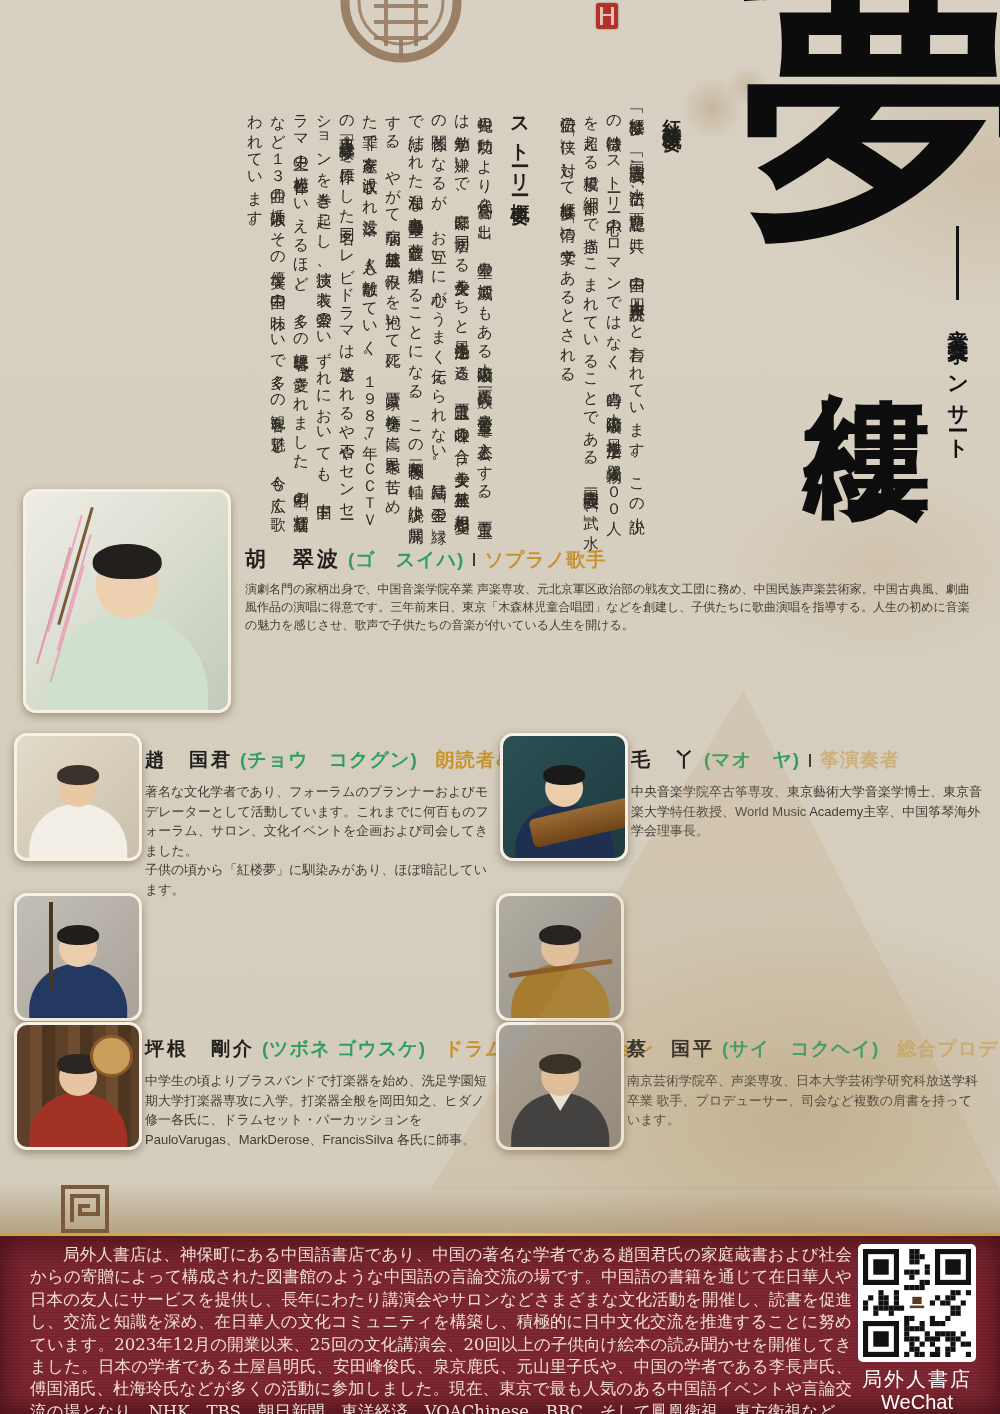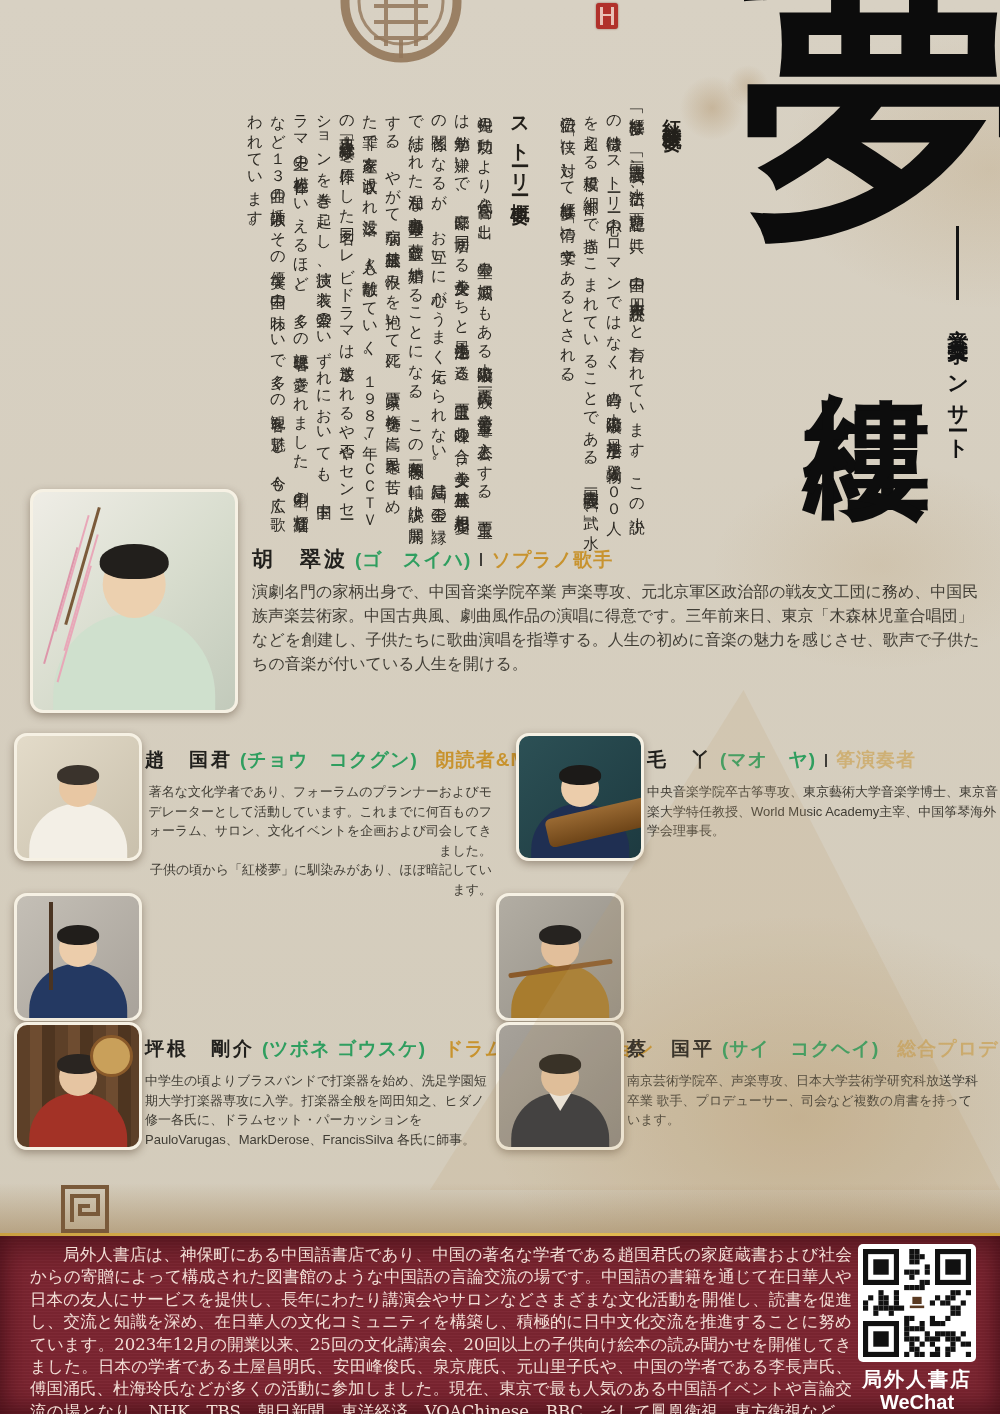--- a/index.html
+++ b/index.html
@@ -49,45 +49,45 @@
   .photo-cai{width:122px;height:122px;background:linear-gradient(135deg,#a7a29a,#8d8880);--cloth:#2c3038;--skin:#e6c5a2;--hair:#1f1c19;}
   .photo-cai .torso::before{content:"";position:absolute;left:50%;top:0;transform:translateX(-50%);width:0;height:0;border-left:11px solid transparent;border-right:11px solid transparent;border-top:18px solid #f2efe8;}
   .info{position:absolute;}
   .name-row{display:flex;align-items:baseline;gap:7px;white-space:nowrap;}
   .p-name{font-size:19px;font-weight:700;letter-spacing:3px;color:#21201d;}
   .p-reading{font-size:19px;font-weight:700;letter-spacing:1px;color:#2f9e5f;}
   .sep{display:inline-block;width:2px;height:13px;background:#3f3d38;align-self:center;margin:0 2px;}
   .p-role{font-size:19px;font-weight:700;color:#c8932e;letter-spacing:1px;}
   .role-faded{opacity:.5;}
   .p-bio{margin:9px 0 0;font-size:13px;line-height:1.5;color:#403d35;white-space:pre-line;}
-  .card-hu{left:30px;top:489px;width:962px;height:230px;}
+  .card-hu{left:23px;top:489px;width:962px;height:230px;}
   .card-hu .info{left:222px;top:56px;width:736px;}
   .card-hu .p-name{font-size:21px;}
-  .card-hu .p-bio{font-size:16px;margin-top:7px;}
-  .card-zhao{left:14px;top:733px;width:476px;height:150px;text-align:right;}
+  .card-hu .p-bio{font-size:12px;margin-top:7px;}
+  .card-zhao{left:14px;top:733px;width:476px;height:150px;}
   .card-huo{left:14px;top:893px;width:476px;height:150px;}
   .card-tsubone{left:14px;top:1022px;width:476px;height:150px;}
-  .card-mao{left:516px;top:733px;width:482px;height:150px;}
+  .card-mao{left:500px;top:733px;width:482px;height:150px;}
   .card-wang{left:496px;top:893px;width:482px;height:150px;}
   .card-cai{left:496px;top:1022px;width:482px;height:150px;}
   .card-zhao .info,.card-huo .info,.card-tsubone .info{left:131px;top:14px;width:347px;}
   .card-mao .info,.card-wang .info,.card-cai .info{left:131px;top:14px;width:351px;}
   
   .pyramid{position:absolute;left:430px;top:690px;width:570px;height:500px;background:rgba(190,158,112,.17);clip-path:polygon(55% 0,0 100%,100% 100%);}
   .strip{position:absolute;left:0;top:1183px;width:1000px;height:50px;background:linear-gradient(rgba(176,148,102,0),rgba(160,130,86,.55));}
   .corner-orn{position:absolute;left:60px;top:1184px;width:50px;height:50px;}
   .gold-line{position:absolute;left:0;top:1233px;width:1000px;height:3px;background:linear-gradient(90deg,#caa041,#e8c25a,#c89a32);}
   
   .footer{position:absolute;left:0;top:1236px;width:1000px;height:178px;background:#7c2531;
     background-image:repeating-linear-gradient(0deg,rgba(255,255,255,.025) 0 1px,rgba(0,0,0,.03) 1px 3px);
     box-shadow:inset 0 10px 30px rgba(45,6,12,.5), inset 0 -8px 20px rgba(45,6,12,.4);}
   .footer-text{position:absolute;left:30px;top:8px;width:822px;font-family:"DejaVu Serif",serif;font-size:16.5px;line-height:22.4px;color:#f2ded6;text-indent:2em;text-align:justify;margin:0;}
   .qr-box{position:absolute;left:858px;top:8px;width:118px;height:118px;background:#fff;border-radius:5px;padding:5px;box-sizing:border-box;}
   .qr-box svg{width:100%;height:100%;display:block;}
-  .qr-label{position:absolute;left:846px;top:132px;width:142px;text-align:center;color:#ffffff;font-weight:700;font-size:20px;line-height:1.15;letter-spacing:2px;}
+  .qr-label{position:absolute;left:846px;top:132px;width:142px;text-align:center;color:#ffffff;font-weight:400;font-size:20px;line-height:1.15;letter-spacing:2px;}
   .qr-label .en{letter-spacing:0;}
 </style>
 </head>
 <body>
 
 <div class="page">
 
   <svg class="lattice" viewBox="0 0 158 78">
     <circle cx="79" cy="6" r="56" fill="none" stroke="#93775a" stroke-width="9" opacity="0.9"></circle>
     <circle cx="79" cy="6" r="42" fill="none" stroke="#93775a" stroke-width="3" opacity="0.8"></circle>

